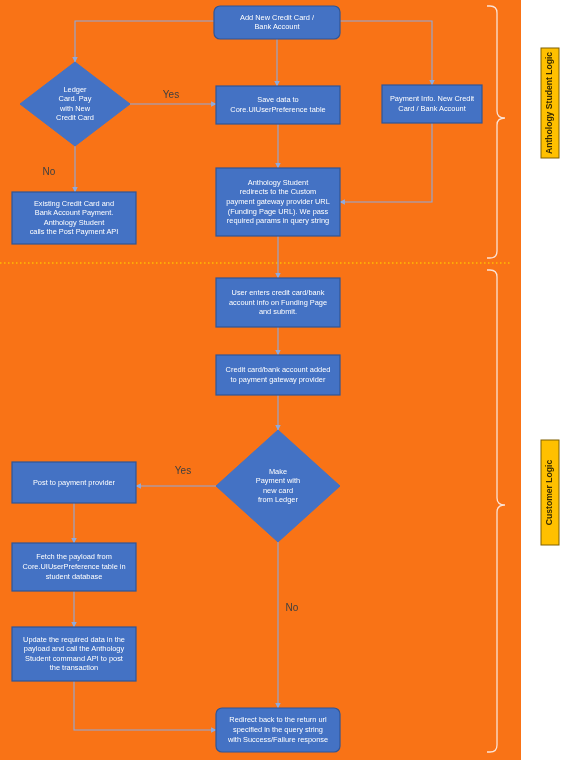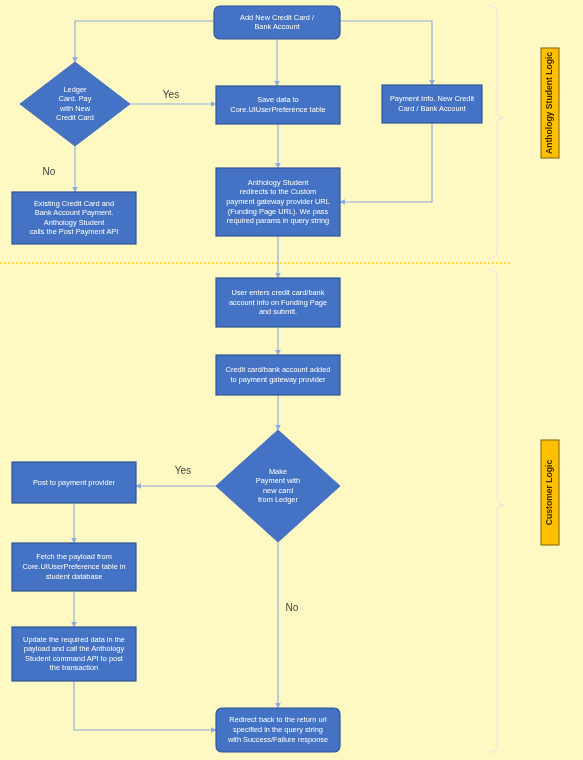--- a/index.html
+++ b/index.html
@@ -8,23 +8,23 @@
     background: #ffffff;
   }
   body {
     width: 583px;
     height: 760px;
     font-family: "Liberation Sans", sans-serif;
     overflow: hidden;
   }
   #canvas {
     position: relative;
-    width: 583px;
+    width: 521px;
     height: 760px;
-    background: #fef9c3;
+    background: #f97316;
   }
   svg.flow {
     position: absolute;
     left: 0;
     top: 0;
     width: 583px;
     height: 760px;
   }
   .node-text {
     fill: #ffffff;

